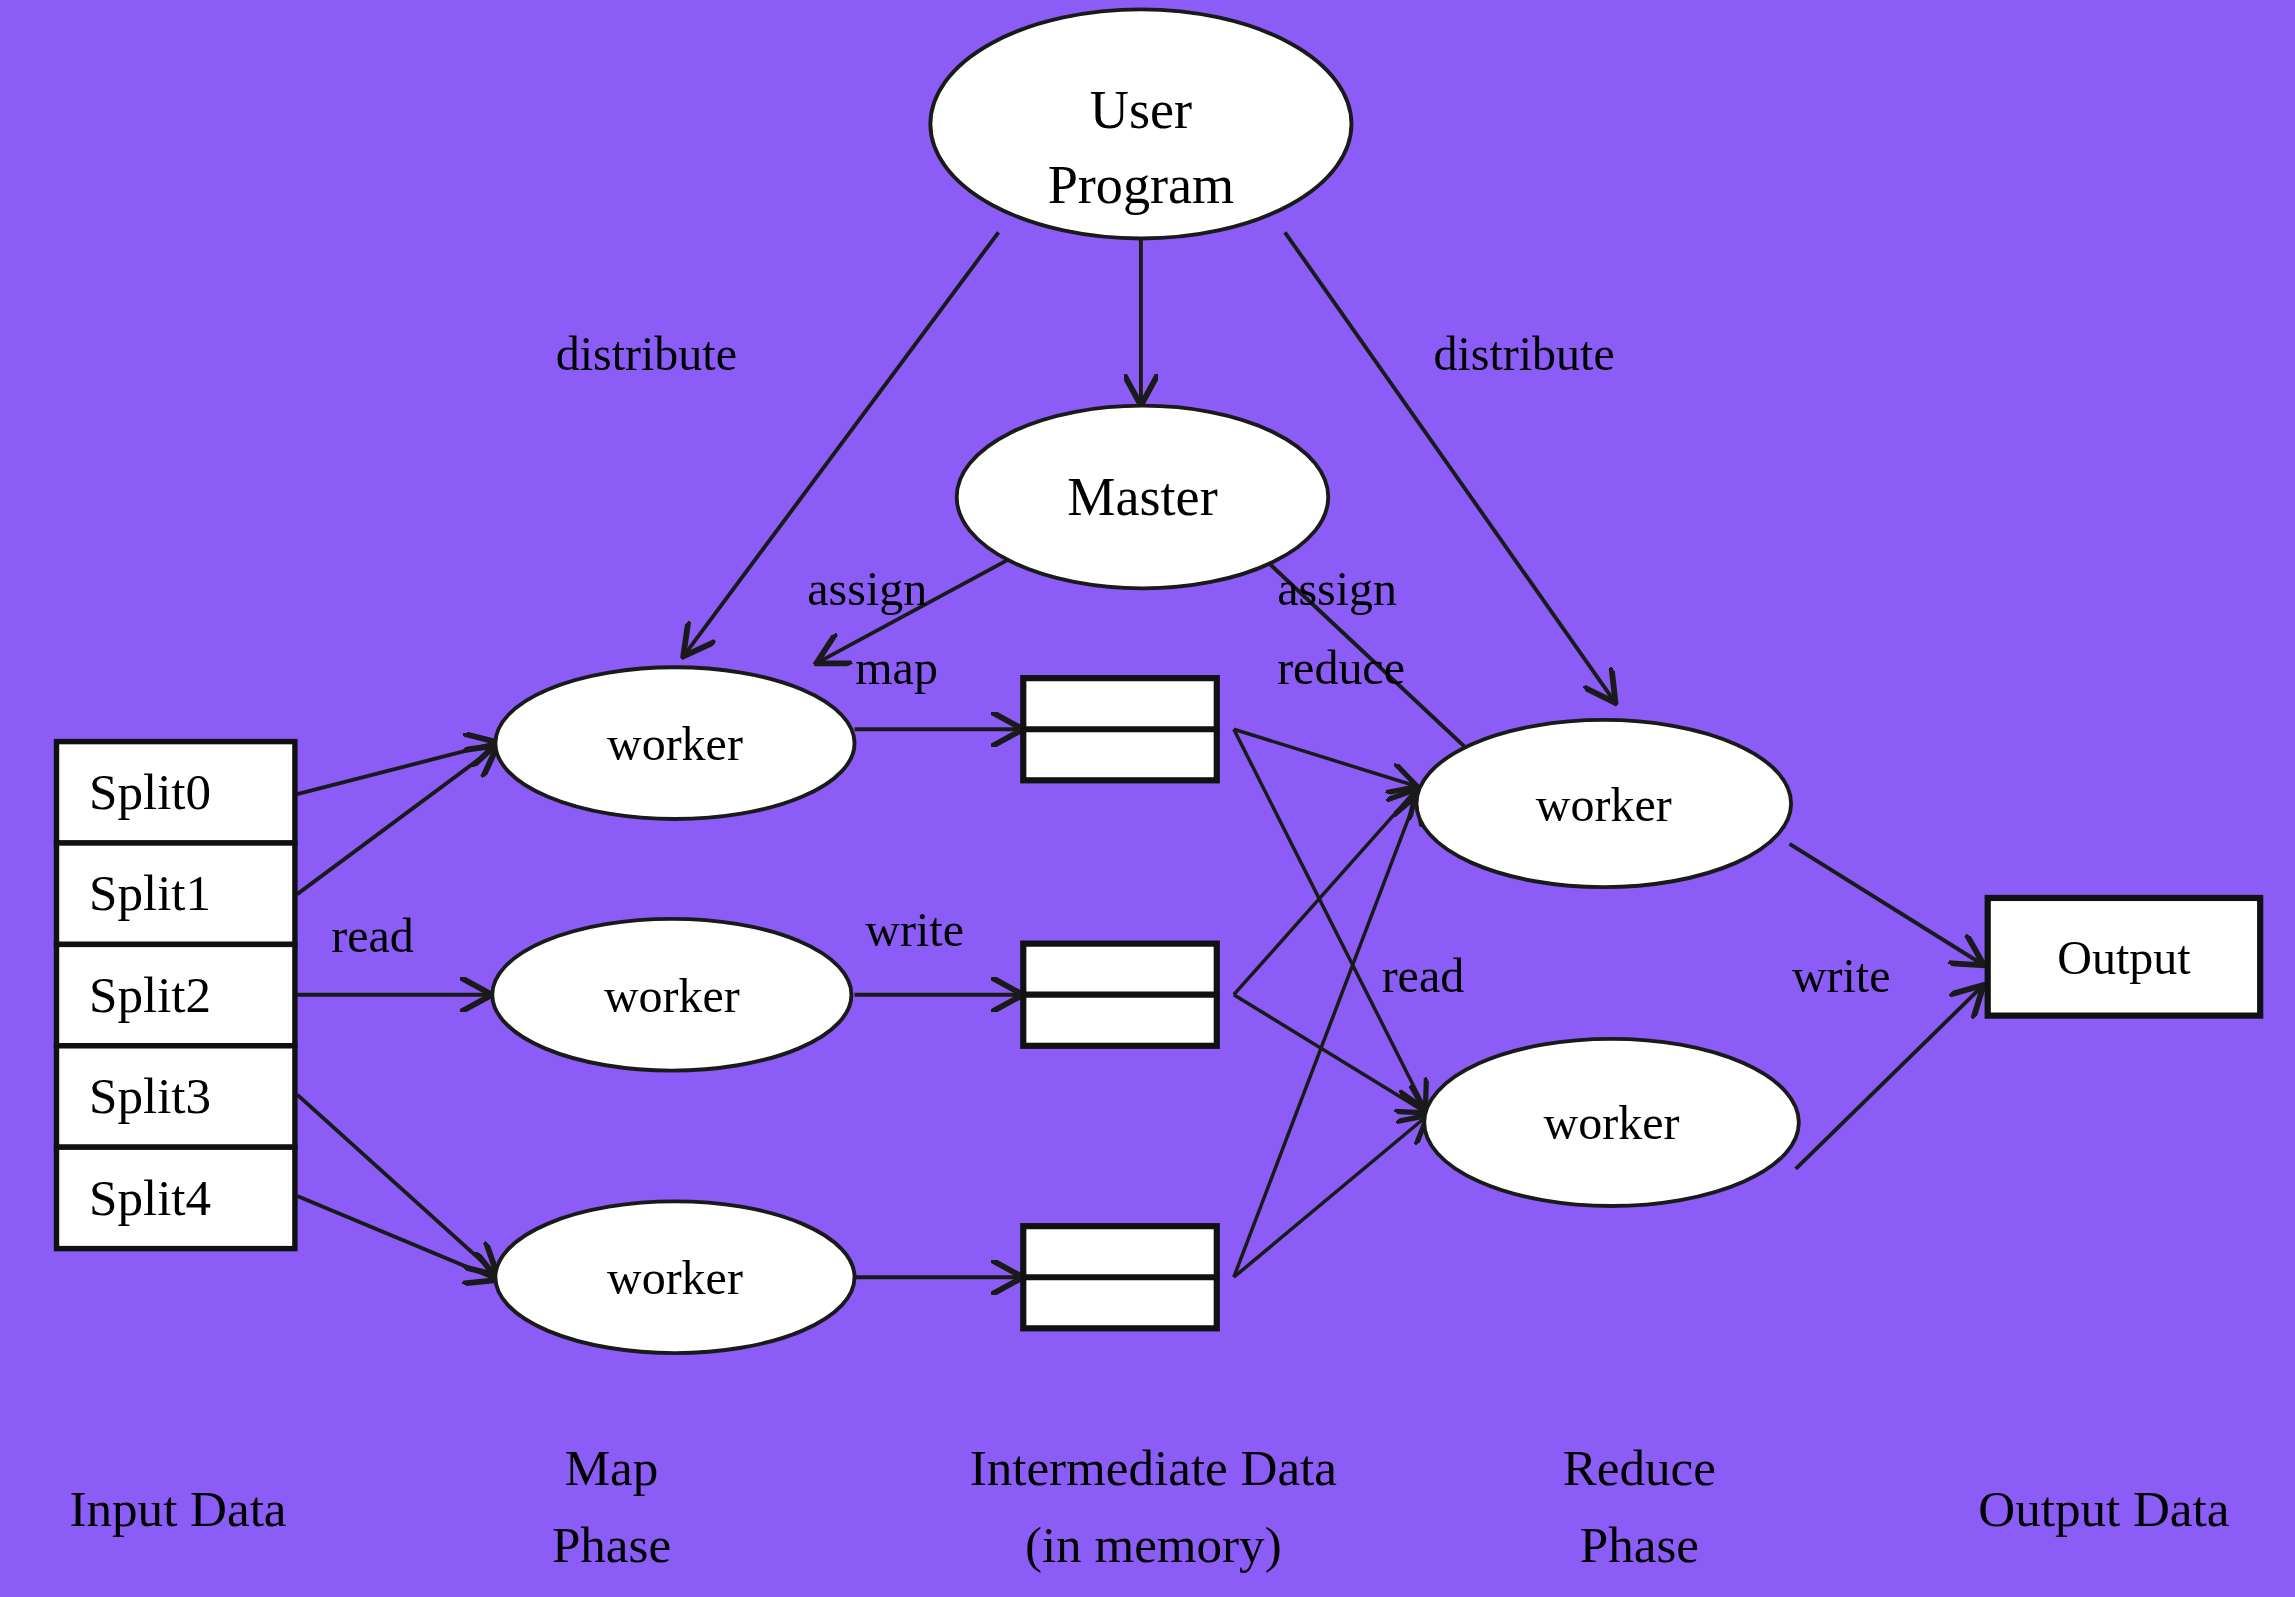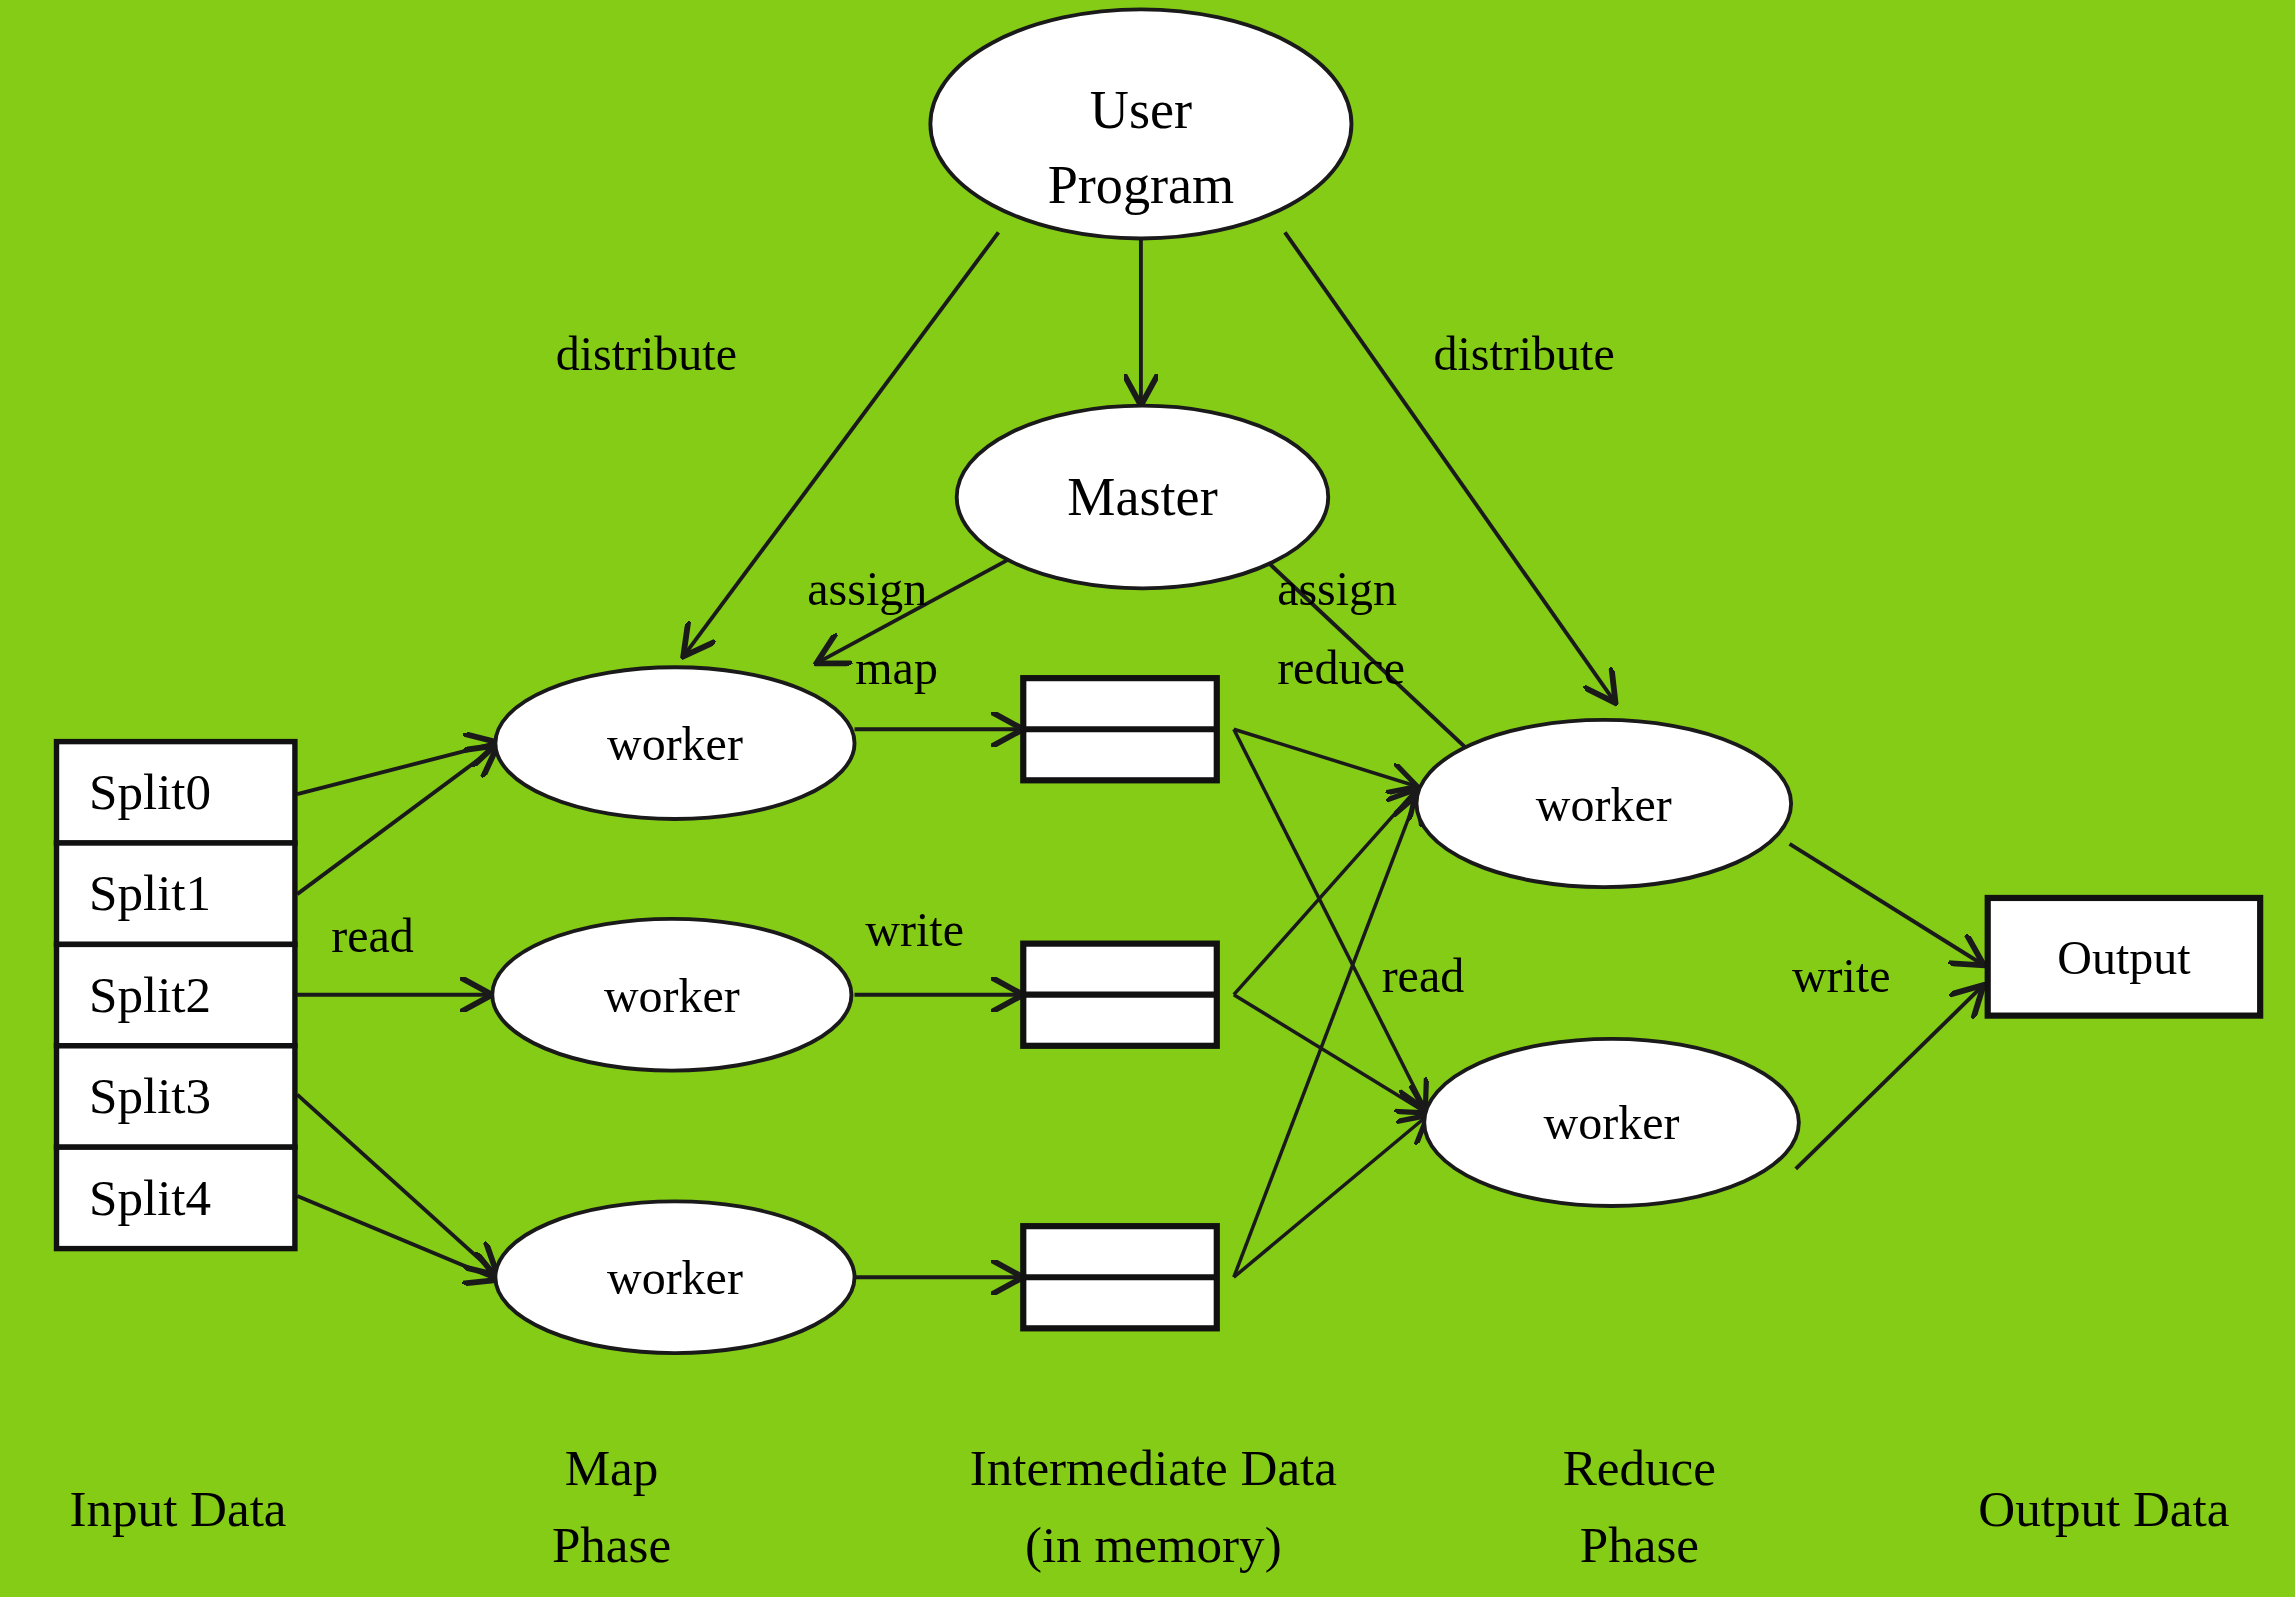--- a/index.html
+++ b/index.html
@@ -2,21 +2,21 @@
 <html style="font-size:12.4px"><head>
 <meta charset="utf-8">
 <title>MapReduce Execution Overview</title>
 <style>
   html,body{margin:0;padding:0;background:#ffffff;}
   body{
     width:2295px;height:1597px;
     font-family:"Liberation Serif","DejaVu Serif",serif;
     overflow:hidden;
   }
-  #diagram-root{position:relative;width:2295px;height:1597px;background:#84cc16;}
+  #diagram-root{position:relative;width:2295px;height:1597px;background:#8b5cf6;}
   svg#mr-svg{position:absolute;top:0;left:0;width:2295px;height:1597px;display:block;}
   .node-ellipse{fill:#ffffff;stroke:#1a1a1a;stroke-width:5;}
   .node-rect{fill:#ffffff;stroke:#111111;stroke-width:8;}
   .split-rect{fill:#ffffff;stroke:#111111;stroke-width:7;}
   .divider{stroke:#111111;stroke-width:8;}
   .edge{stroke:#1a1a1a;stroke-width:5;fill:none;}
   .edge-thin{stroke:#1a1a1a;stroke-width:4.5;fill:none;}
   text{fill:#000000;font-family:"Liberation Serif","DejaVu Serif",serif;}
   .t-node{font-size:62px;}
   .t-node-lg{font-size:70px;}

